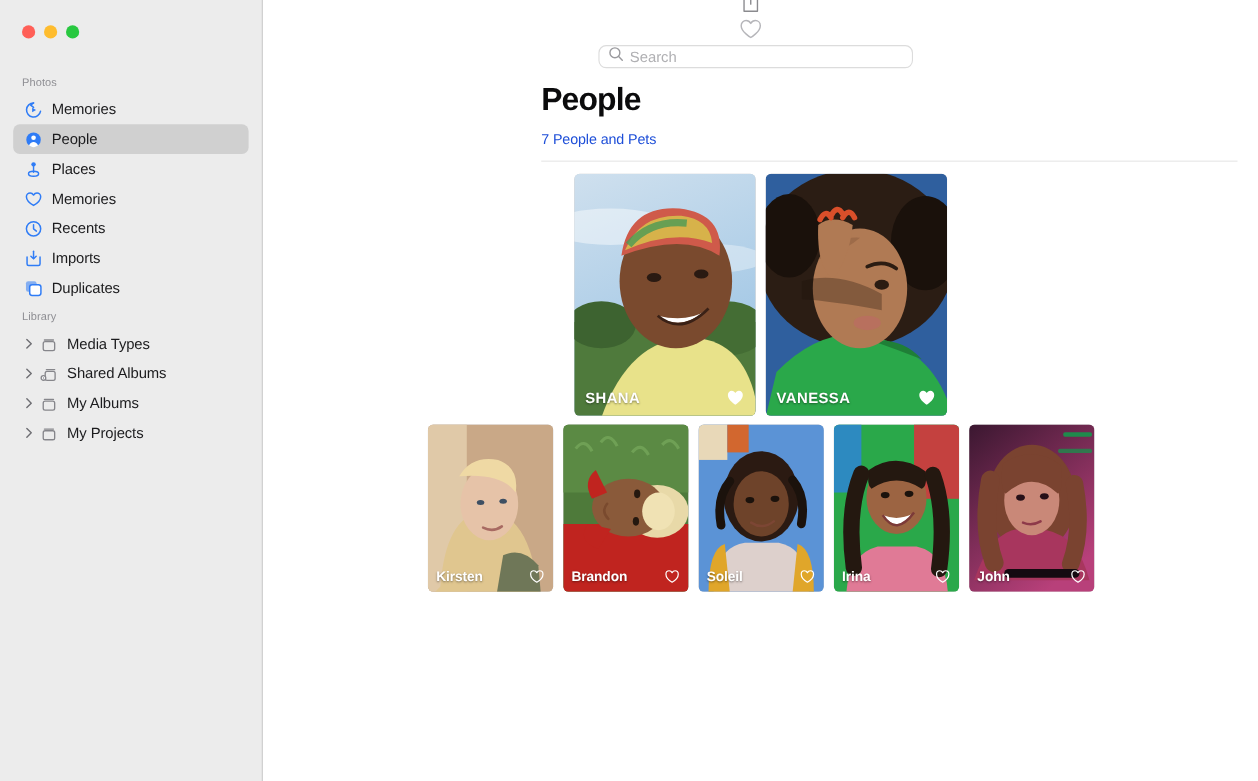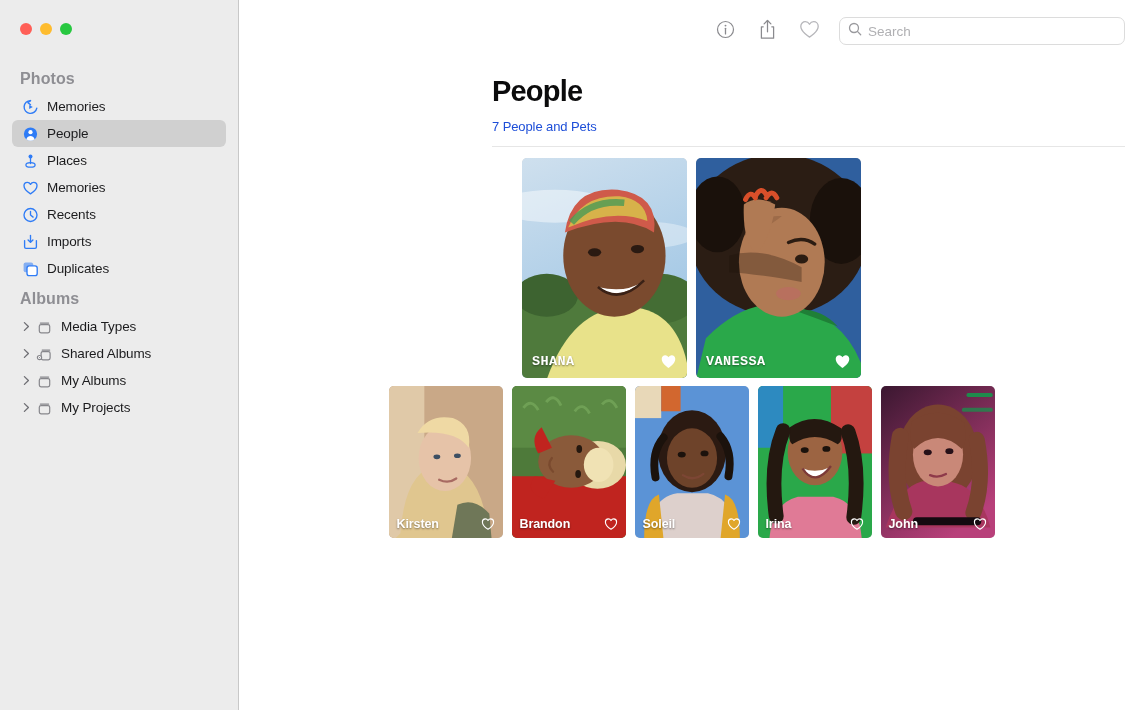--- a/index.html
+++ b/index.html
@@ -33,22 +33,22 @@
     align-items: center;
   }
   .light { width: 12px; height: 12px; border-radius: 50%; }
   .light.red    { background: #ff5f57; }
   .light.yellow { background: #febc2e; }
   .light.green  { background: #28c840; }
 
   #sidebar-scroll { position: absolute; top: 62px; left: 0; right: 0; }
 
   .section-header {
-    font-size: 16px;
-    font-weight: bold;
+    font-size: 10px;
+    font-weight: normal;
     color: #8e8e93;
     letter-spacing: 0.1px;
     padding: 8px 0 5px 20px;
   }
   .nav-row {
     height: 27px;
     margin: 0 12px;
     border-radius: 6px;
     display: flex;
     align-items: center;
@@ -83,20 +83,21 @@
     background: #ffffff;
     position: relative;
   }
   #toolbar {
     height: 62px;
     display: flex;
     align-items: center;
     justify-content: flex-end;
     padding-right: 19px;
     gap: 0px;
+    flex-direction: column;
   }
   .tool-btn {
     width: 42px; height: 30px;
     display: flex; align-items: center; justify-content: center;
     cursor: default;
   }
   #search-box {
     width: 286px; height: 28px;
     border: 1px solid #dcdcdc;
     border-radius: 7px;
@@ -175,21 +176,21 @@
     padding: 0 9px 0 10px;
   }
   .tile.small .caption { height: 28px; padding: 0 7px 0 8px; }
 
   .tile .name {
     color: #ffffff;
     font-weight: bold;
     text-shadow: 0 1px 2px rgba(0,0,0,0.45);
     white-space: nowrap;
   }
-  .tile.large .name { font-size: 13.5px; letter-spacing: 0.4px; font-family: Liberation Mono, monospace; }
+  .tile.large .name { font-size: 13.5px; letter-spacing: 0.4px; }
   .tile.small .name { font-size: 12.5px; letter-spacing: -0.1px; }
 
   .tile .fav { display: flex; align-items: center; justify-content: center; }
 </style>
 </head>
 <body>
 
 <div id="window">
 
   <aside id="sidebar">
@@ -261,21 +262,21 @@
         </div>
         <div class="nav-row">
           <span class="nav-icon">
             <svg width="17" height="16" viewBox="0 0 17 16" fill="none">
               <rect x="1.6" y="1.6" width="9.6" height="9.6" rx="2" fill="#2f7cf6" opacity=".55"></rect>
               <rect x="5" y="4.8" width="10.2" height="9.8" rx="2.2" fill="#fff" stroke="#2f7cf6" stroke-width="1.35"></rect>
             </svg>
           </span>
           <span class="nav-label">Duplicates</span>
         </div>
-        <div class="section-header">Albums</div>
+        <div class="section-header">Library</div>
         <div class="nav-row has-disclosure">
           <span class="disclosure">
             <svg width="9" height="11" viewBox="0 0 9 11" fill="none">
               <path d="M2.4 1.6L6.4 5.5l-4 3.9" stroke="#6e6e73" stroke-width="1.3" stroke-linecap="round" stroke-linejoin="round"></path>
             </svg>
           </span>
           <span class="nav-icon">
             <svg width="17" height="16" viewBox="0 0 17 16" fill="none">
               <path d="M4.4 4.1h8.2" stroke="#86868b" stroke-width="1.2" stroke-linecap="round"></path>
               <rect x="3.3" y="5.6" width="10.4" height="8.2" rx="1.7" stroke="#86868b" stroke-width="1.2"></rect>

